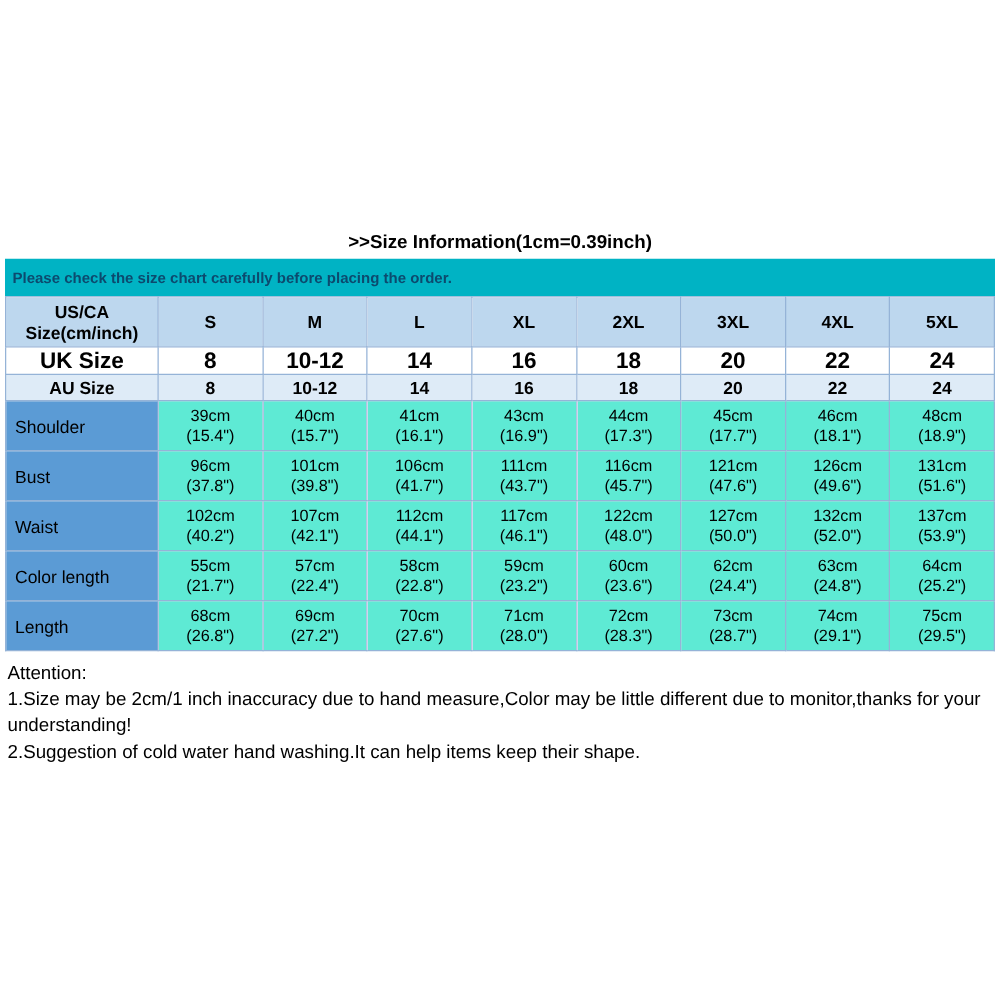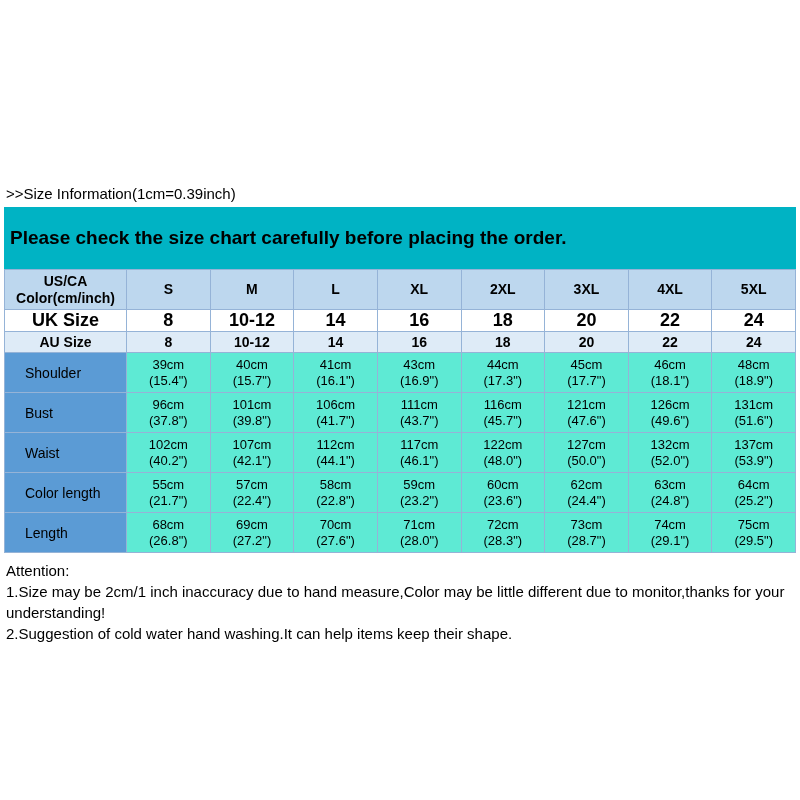--- a/index.html
+++ b/index.html
@@ -7,29 +7,30 @@
     width: 800px; height: 800px;
     background: #ffffff;
     font-family: "Liberation Sans", sans-serif;
     color: #000000;
     overflow: hidden;
   }
   .sheet { padding: 183px 4px 0 4px; }
 
   .title {
     font-size: 15px;
-    font-weight: normal;
+    font-weight: bold;
     padding: 2px 2px 5px 2px;
+    text-align: center;
   }
   .banner {
     background: var(--banner-bg, #00b3c4);
-    color: #000000;
-    font-weight: bold;
-    font-size: 19px;
-    padding: 20px 6px;
+    color: #0c4a6e;
+    font-weight: bold;
+    font-size: 12px;
+    padding: 8px 6px;
   }
 
   table.size-table {
     width: 100%;
     border-collapse: collapse;
     table-layout: fixed;
     margin-top: 0px;
   }
   .size-table th, .size-table td {
     border: 1px solid var(--border, #95b3d7);
@@ -57,21 +58,21 @@
     font-size: 14px;
     font-weight: bold;
     height: 21px;
   }
   tr.data-row { height: 40px; }
   tr.data-row th.measure-label {
     background: var(--label-blue, #5b9bd5);
     font-weight: normal;
     font-size: 14px;
     text-align: left;
-    padding-left: 20px;
+    padding-left: 7px;
   }
   tr.data-row td {
     background: #5eead4;
     font-size: 13px;
     line-height: 16px;
   }
 
   .attention {
     padding: 7px 2px 0 2px;
     font-size: 15px;
@@ -93,21 +94,21 @@
         <col>
         <col>
         <col>
         <col>
         <col>
     </colgroup>
     <tbody id="size-table-body">
         <tr class="head-row">
           <th class="corner">
             <div>US/CA</div>
-            <div>Color(cm/inch)</div>
+            <div>Size(cm/inch)</div>
           </th>
           <th class="size-col">S</th>
           <th class="size-col">M</th>
           <th class="size-col">L</th>
           <th class="size-col">XL</th>
           <th class="size-col">2XL</th>
           <th class="size-col">3XL</th>
           <th class="size-col">4XL</th>
           <th class="size-col">5XL</th>
         </tr>

